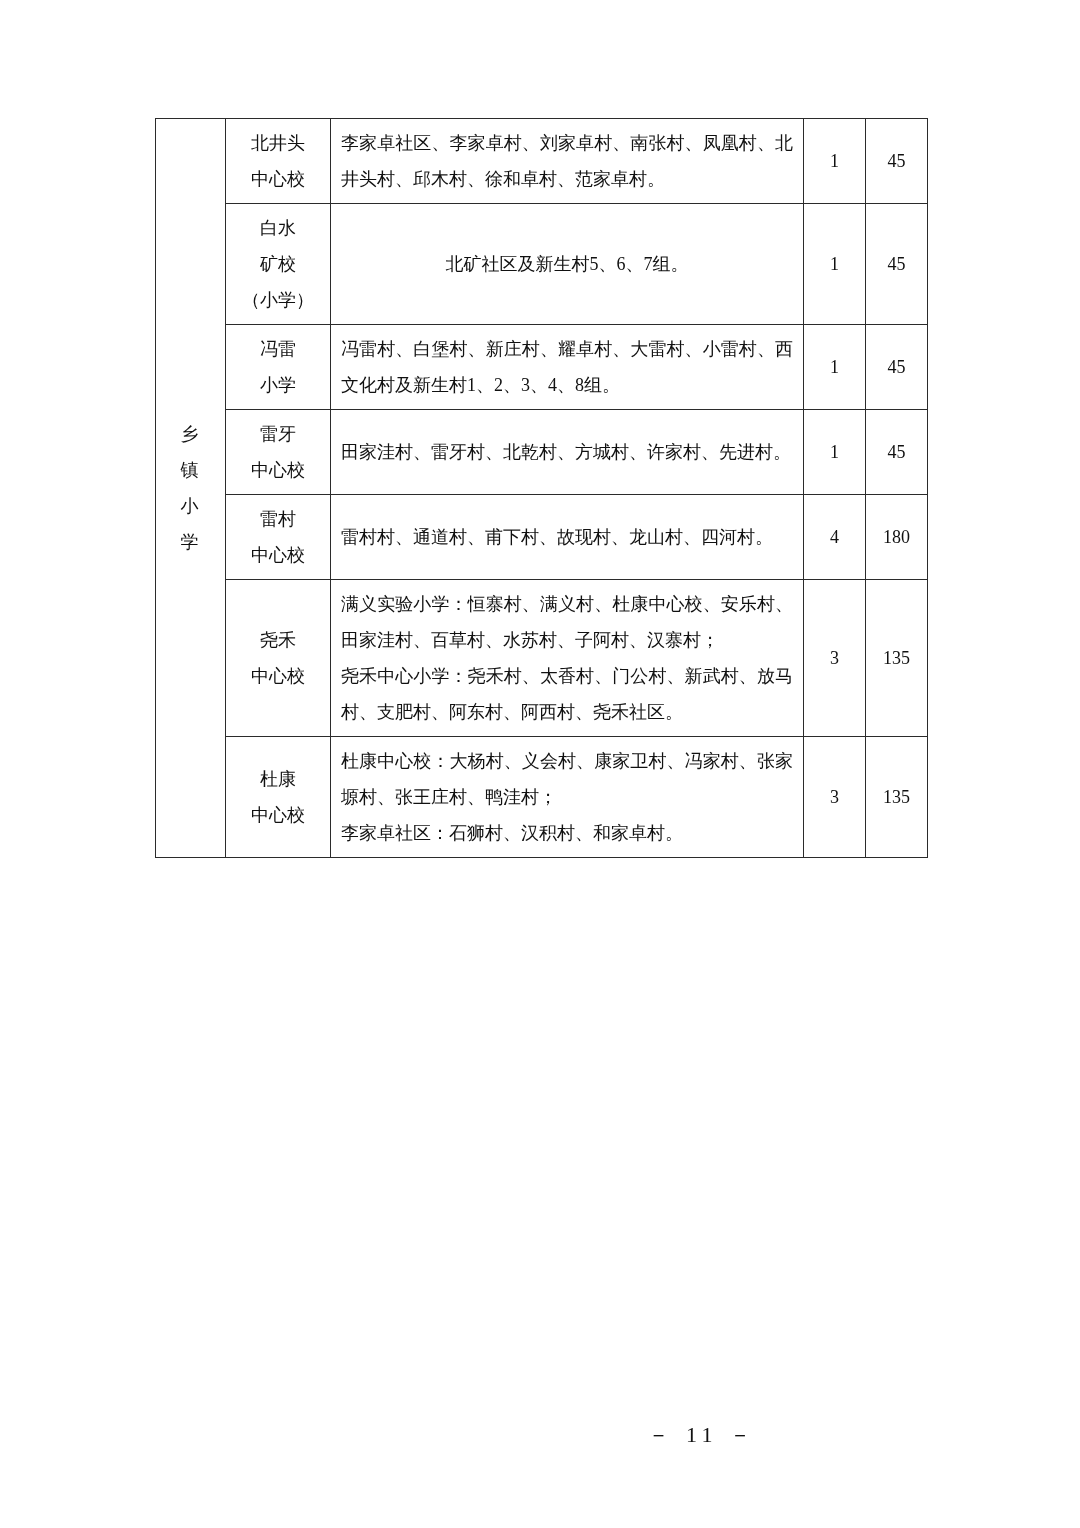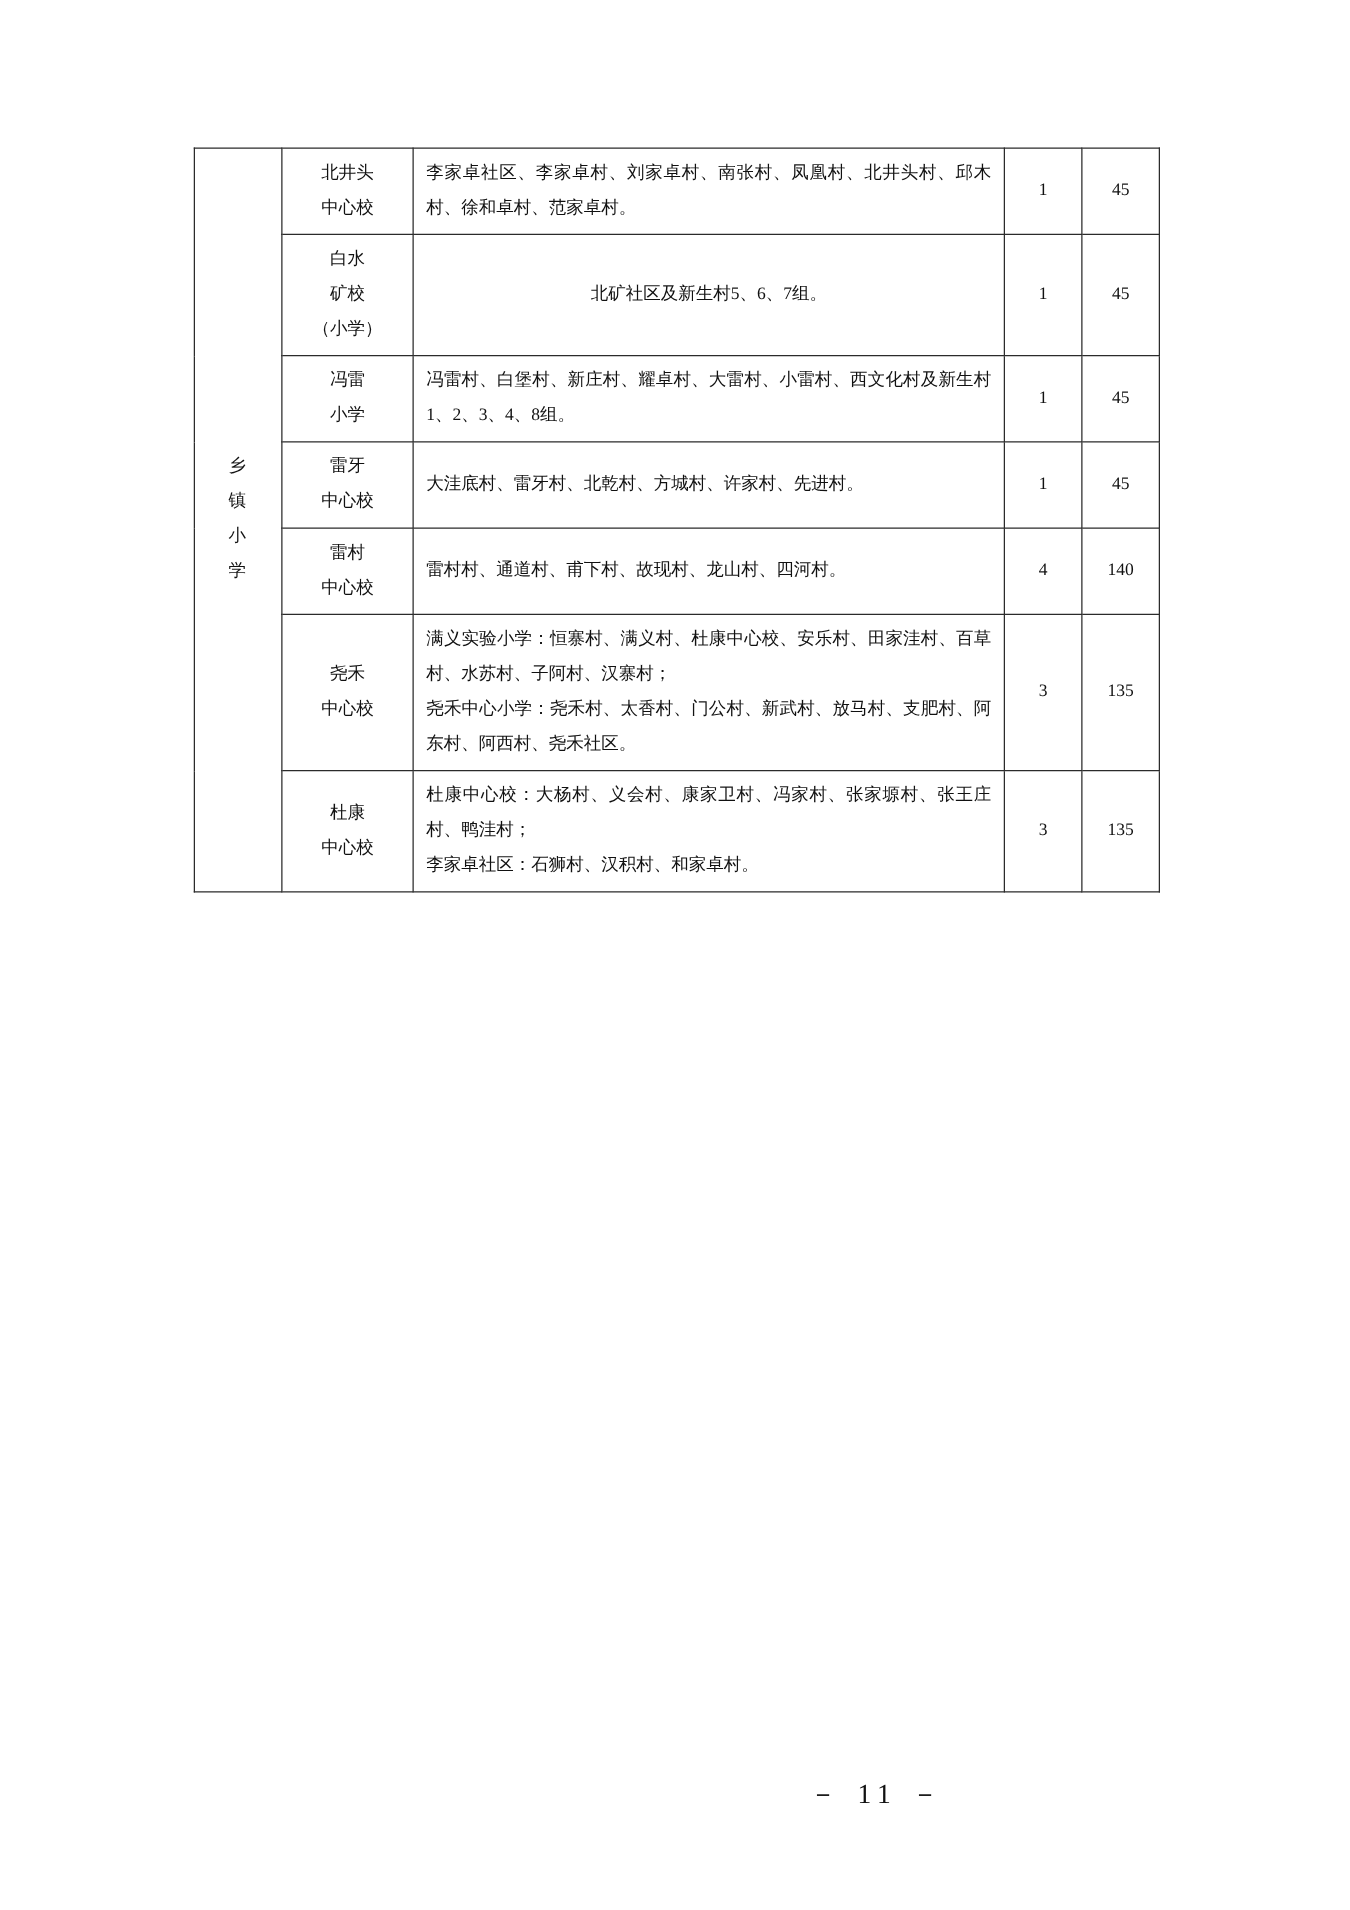--- a/index.html
+++ b/index.html
@@ -29,21 +29,21 @@
   }
   table.doc-table {
     border-collapse: collapse;
     width: 772px;
     table-layout: fixed;
   }
   table.doc-table td {
     border: 1px solid #2b2b2b;
     vertical-align: middle;
     padding: 6px 10px;
-    font-size: 14px;
+    font-size: 18px;
     line-height: 2.0;
     color: #111;
   }
   
   col.c-category { width: 70px; }
   col.c-school   { width: 105px; }
   col.c-villages { width: 473px; }
   col.c-classes  { width: 62px; }
   col.c-seats    { width: 62px; }
 
@@ -158,36 +158,36 @@
           <td class="num-cell">1</td>
           <td class="num-cell">45</td>
         </tr>
 
         <tr>
           <td class="school-cell">
             <span class="line">雷牙</span>
             <span class="line">中心校</span>
           </td>
           <td class="villages-cell">
-            <p>大洼底村、雷牙村、北乾村、方城村、许家村、先进村。</p>
+            <p>田家洼村、雷牙村、北乾村、方城村、许家村、先进村。</p>
           </td>
           <td class="num-cell">1</td>
           <td class="num-cell">45</td>
         </tr>
 
         <tr>
           <td class="school-cell">
             <span class="line">雷村</span>
             <span class="line">中心校</span>
           </td>
           <td class="villages-cell">
             <p>雷村村、通道村、甫下村、故现村、龙山村、四河村。</p>
           </td>
           <td class="num-cell">4</td>
-          <td class="num-cell">140</td>
+          <td class="num-cell">180</td>
         </tr>
 
         <tr>
           <td class="school-cell">
             <span class="line">尧禾</span>
             <span class="line">中心校</span>
           </td>
           <td class="villages-cell">
             <p>满义实验小学：恒寨村、满义村、杜康中心校、安乐村、田家洼村、百草村、水苏村、子阿村、汉寨村；</p>
             <p>尧禾中心小学：尧禾村、太香村、门公村、新武村、放马村、支肥村、阿东村、阿西村、尧禾社区。</p>

